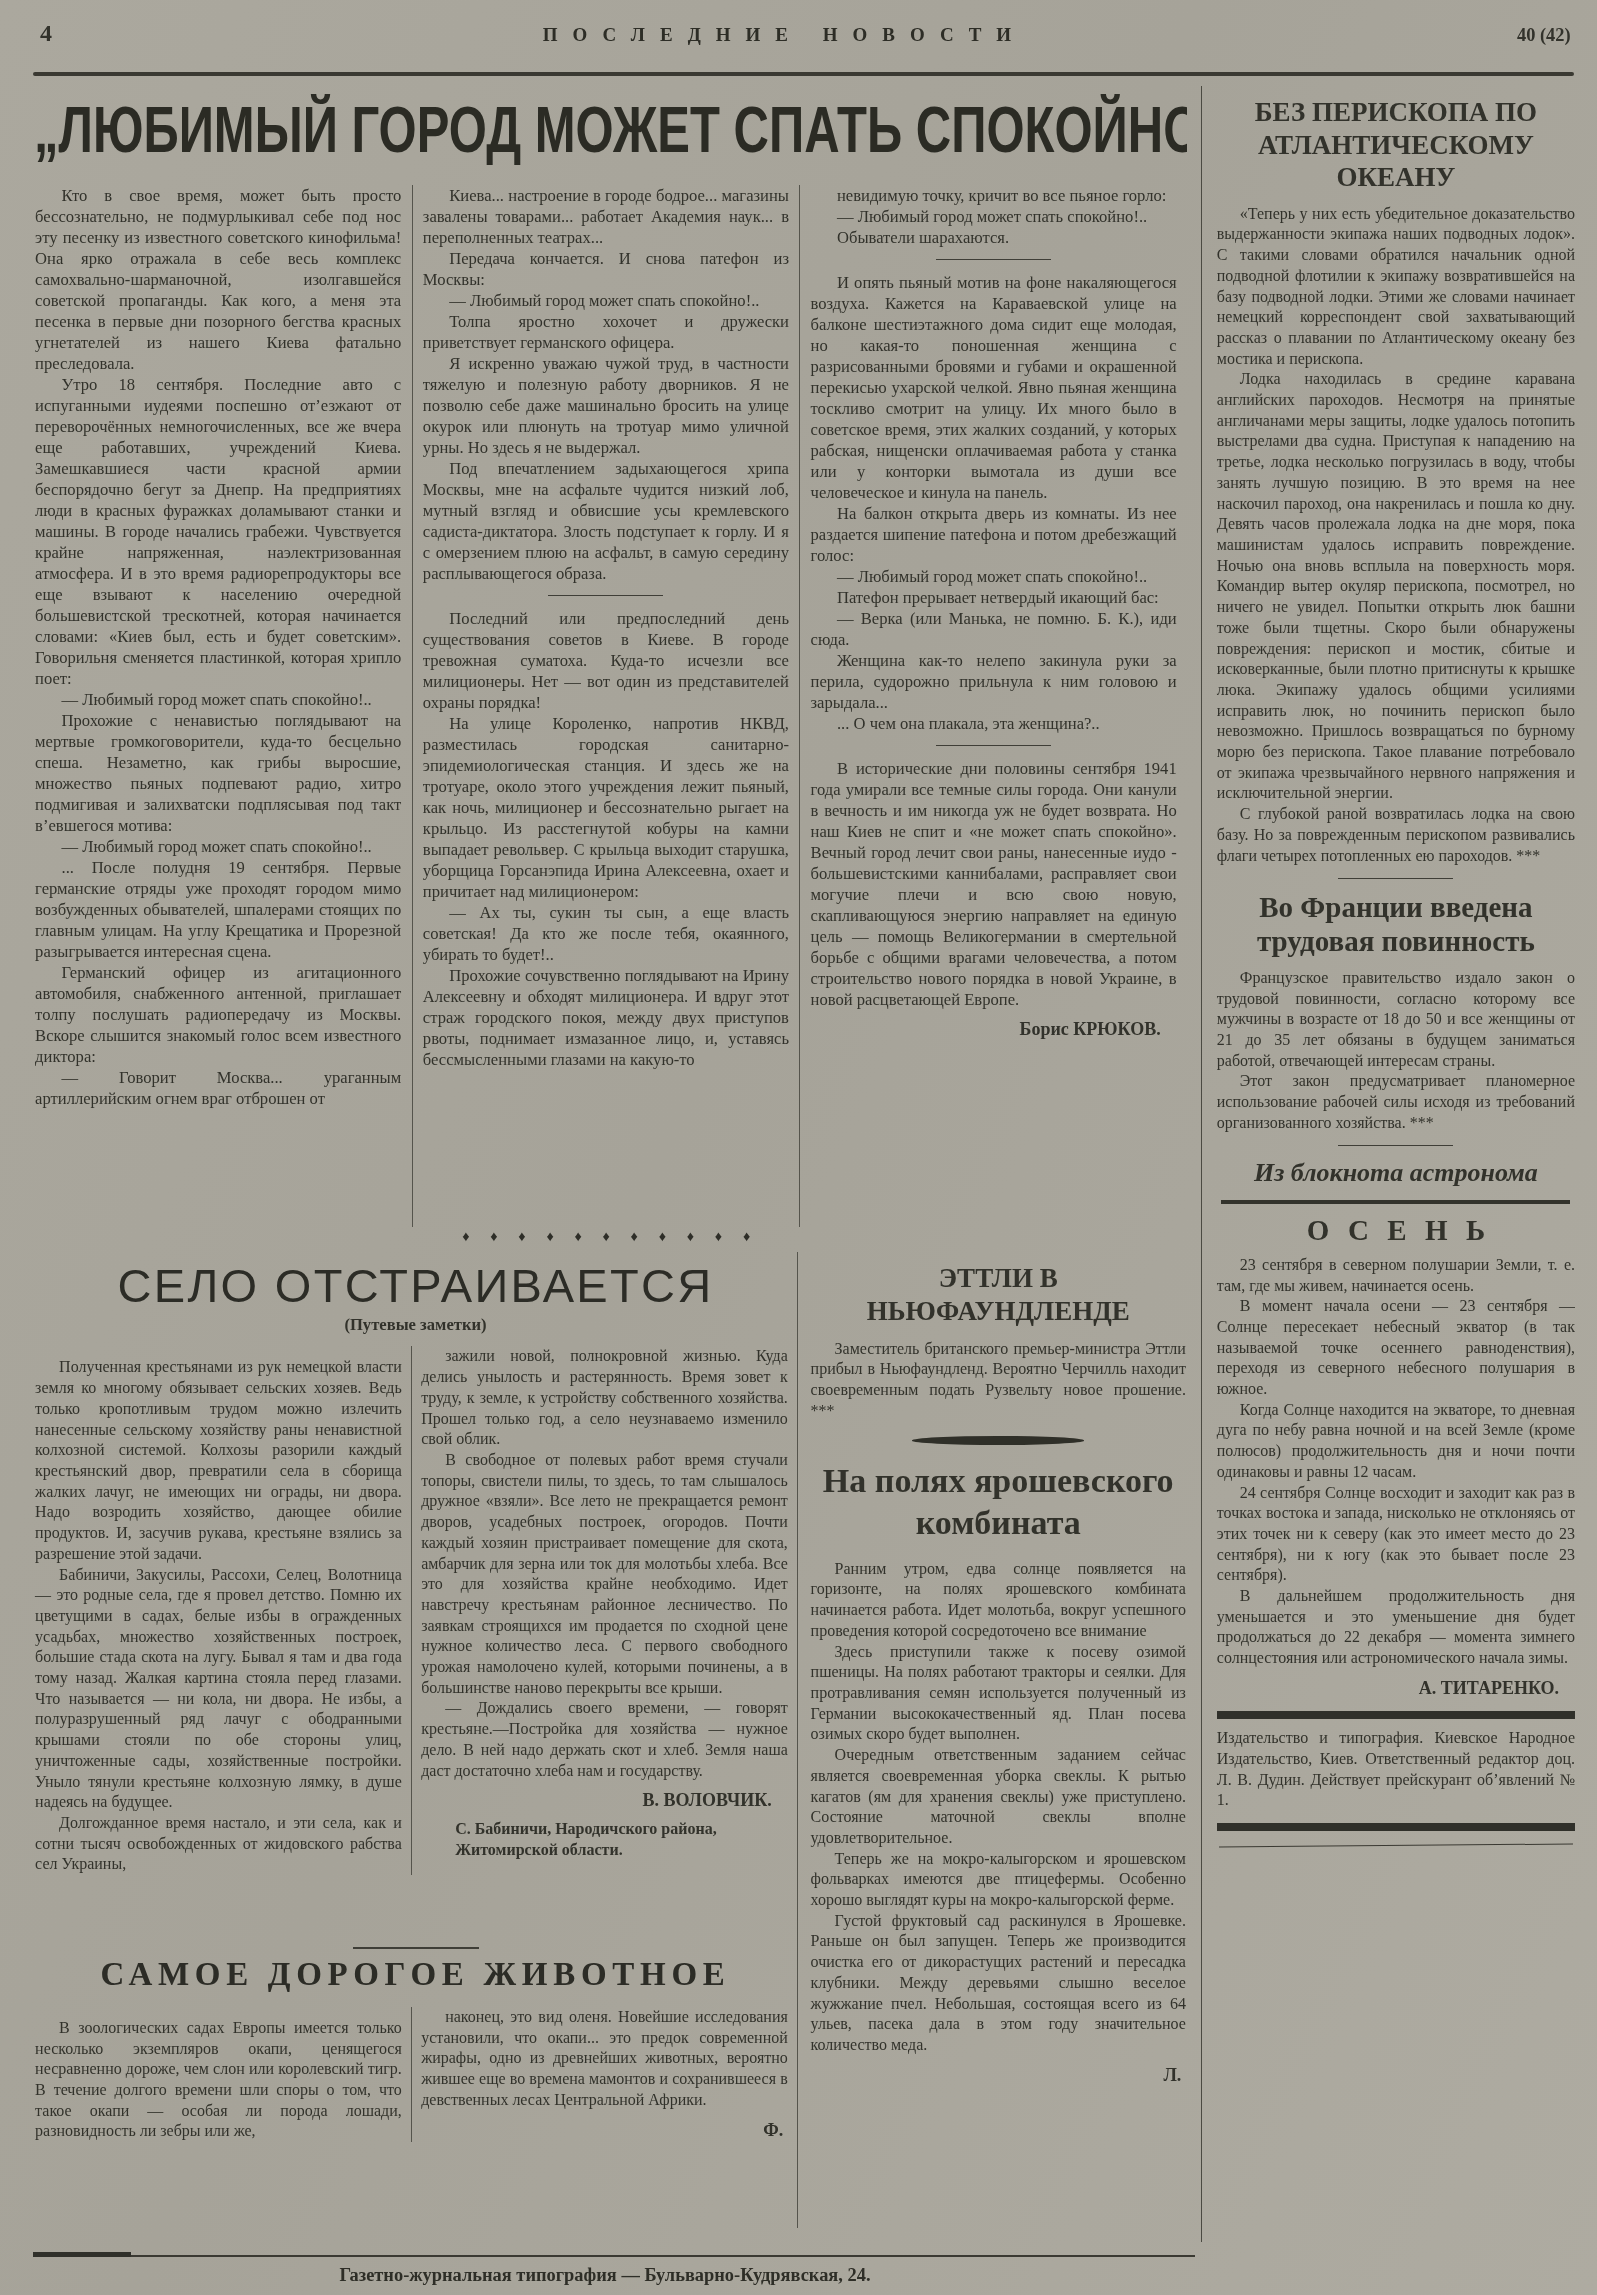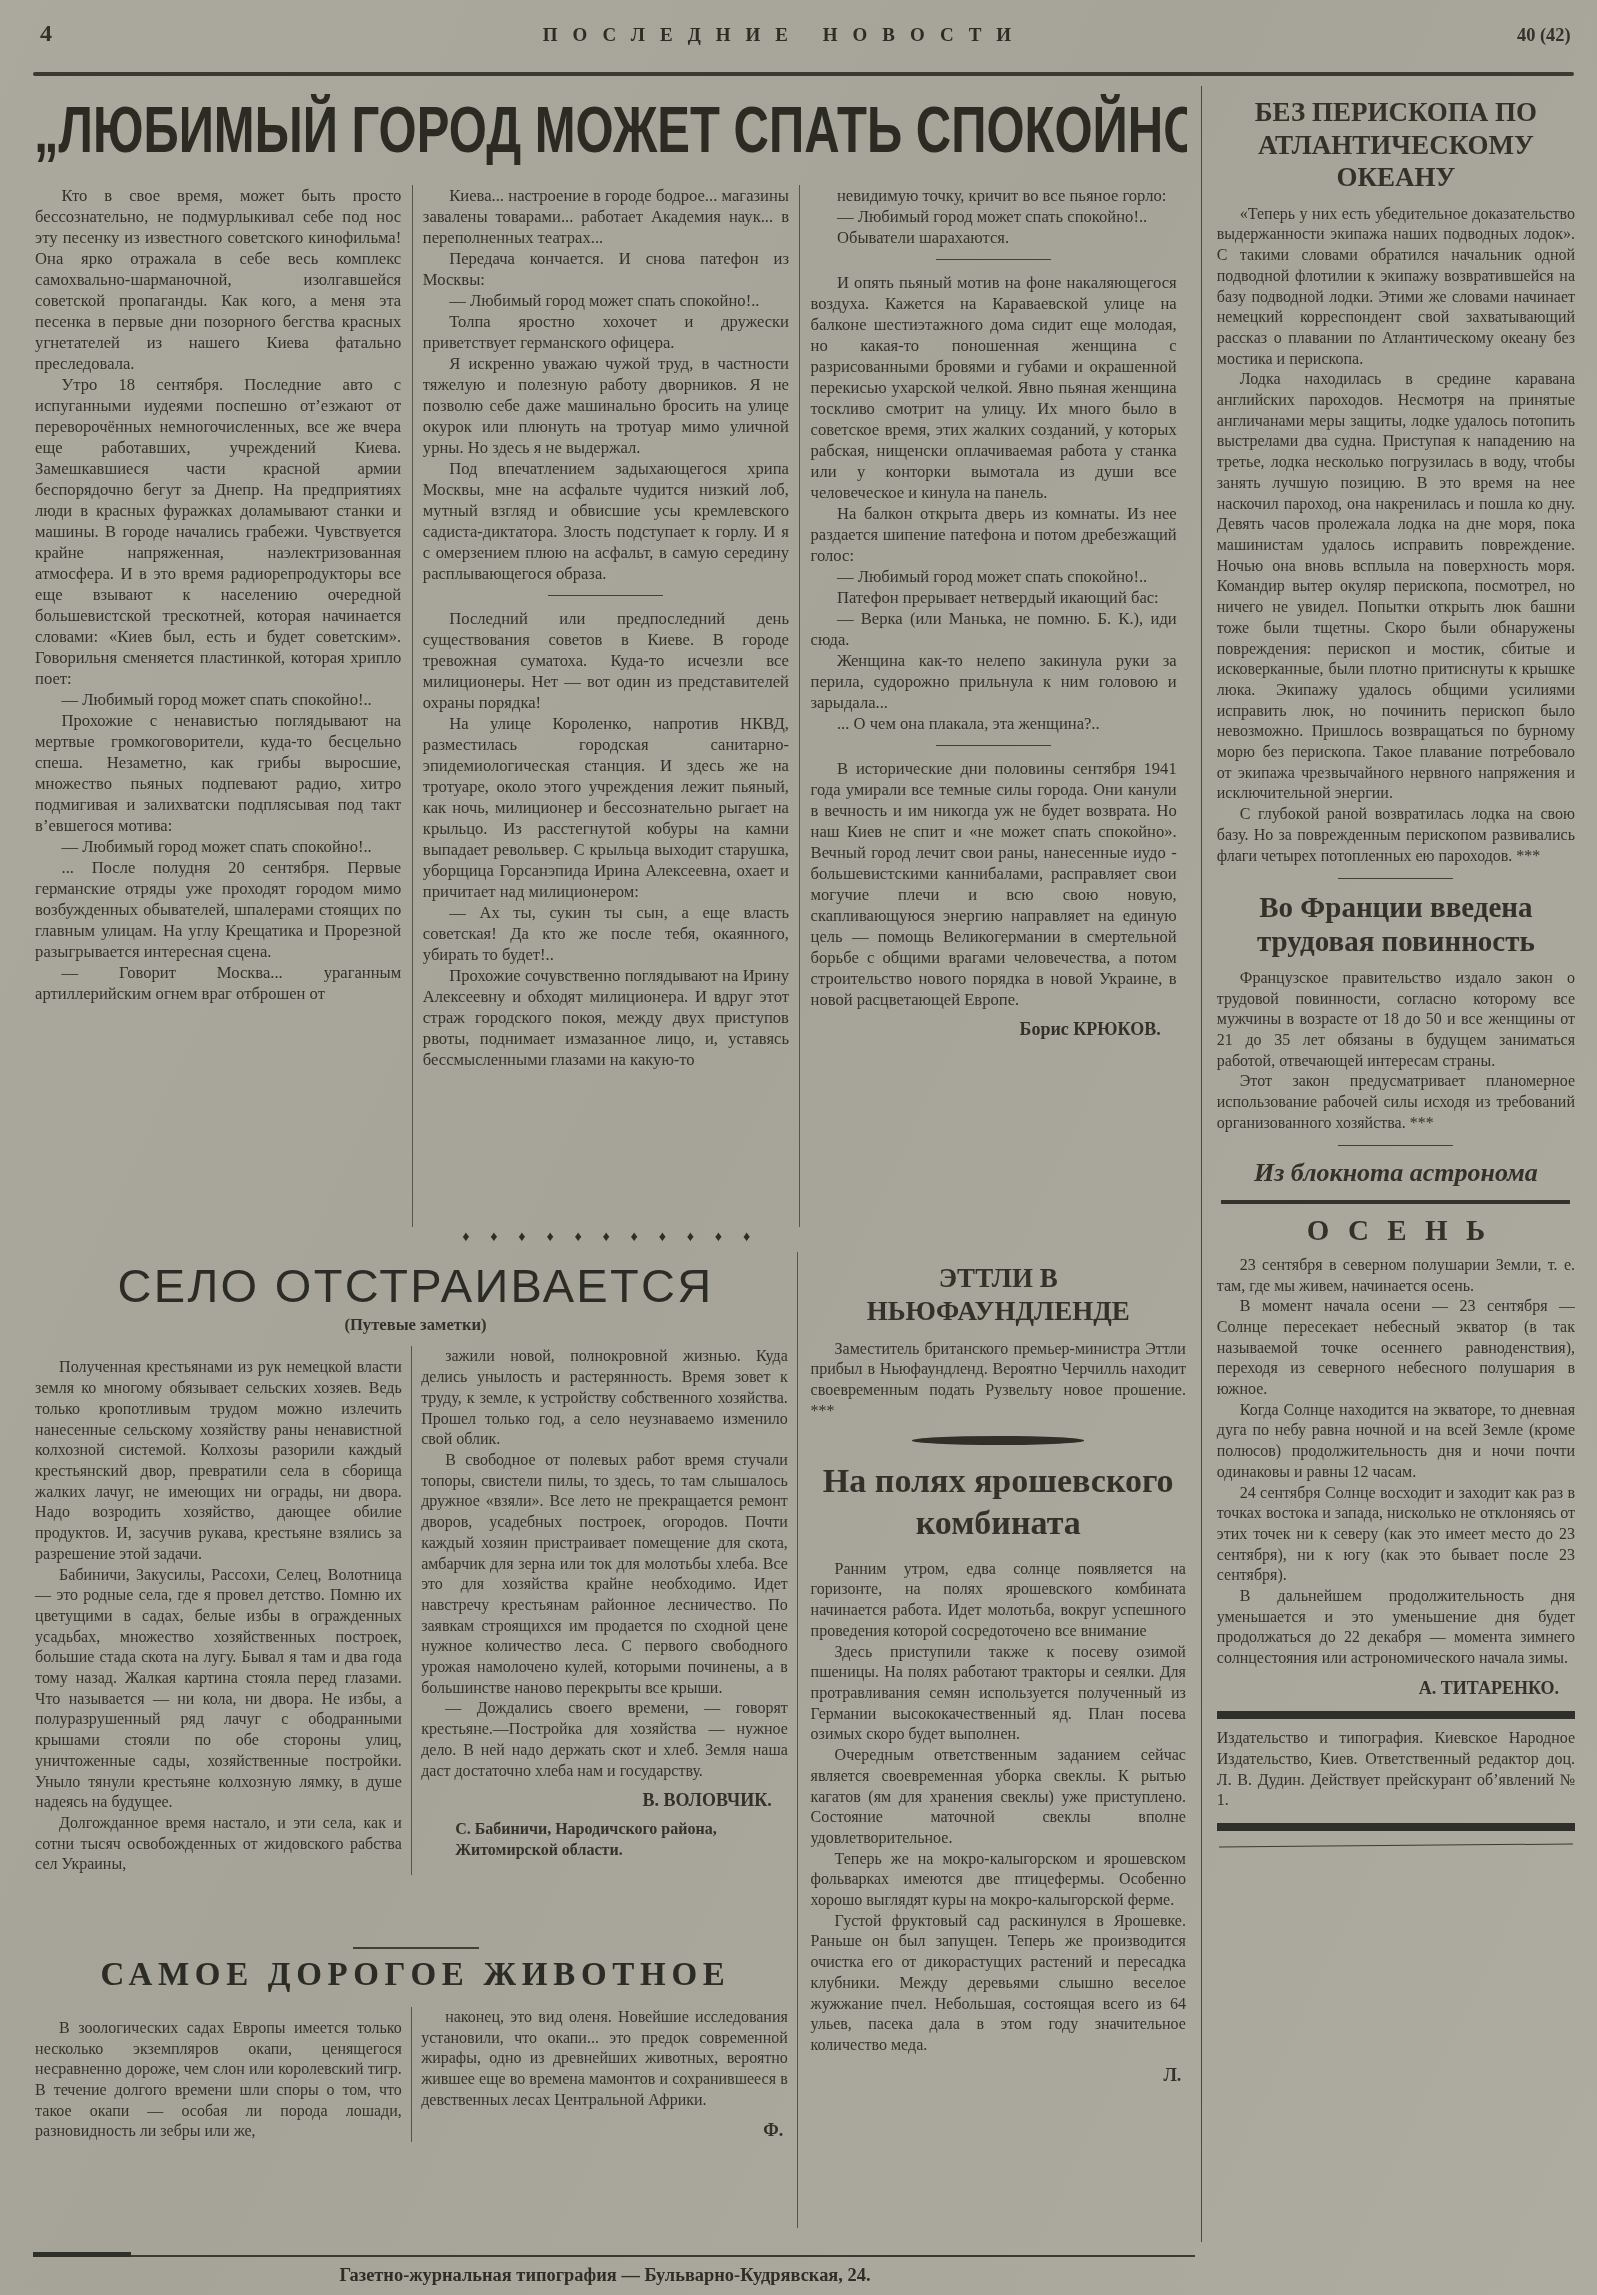--- a/index.html
+++ b/index.html
@@ -84,21 +84,22 @@
       <h1 class="headline">„ЛЮБИМЫЙ ГОРОД МОЖЕТ СПАТЬ СПОКОЙНО“</h1>
 
       <div class="three-cols">
         <div class="col">
           <div>
               <p>Кто в свое время, может быть просто бессознательно, не подмурлыкивал себе под нос эту песенку из известного советского кинофильма! Она ярко отражала в себе весь комплекс самохвально-шарманочной, изолгавшейся советской пропаганды. Как кого, а меня эта песенка в первые дни позорного бегства красных угнетателей из нашего Киева фатально преследовала.</p>
               <p>Утро 18 сентября. Последние авто с испуганными иудеями поспешно от’езжают от переворочённых немногочисленных, все же вчера еще работавших, учреждений Киева. Замешкавшиеся части красной армии беспорядочно бегут за Днепр. На предприятиях люди в красных фуражках доламывают станки и машины. В городе начались грабежи. Чувствуется крайне напряженная, наэлектризованная атмосфера. И в это время радиорепродукторы все еще взывают к населению очередной большевистской трескотней, которая начинается словами: «Киев был, есть и будет советским». Говорильня сменяется пластинкой, которая хрипло поет:</p>
               <p>— Любимый город может спать спокойно!..</p>
               <p>Прохожие с ненавистью поглядывают на мертвые громкоговорители, куда-то бесцельно спеша. Незаметно, как грибы выросшие, множество пьяных подпевают радио, хитро подмигивая и залихватски подплясывая под такт в’евшегося мотива:</p>
               <p>— Любимый город может спать спокойно!..</p>
-              <p>... После полудня 20 сентября. Первые германские отряды уже проходят городом мимо возбужденных обывателей, шпалерами стоящих по главным улицам. На углу Крещатика и Прорезной разыгрывается интересная сцена.</p>
+              <p>... После полудня 19 сентября. Первые германские отряды уже проходят городом мимо возбужденных обывателей, шпалерами стоящих по главным улицам. На углу Крещатика и Прорезной разыгрывается интересная сцена.</p>
+              <p>Германский офицер из агитационного автомобиля, снабженного антенной, приглашает толпу послушать радиопередачу из Москвы. Вскоре слышится знакомый голос всем известного диктора:</p>
               <p>— Говорит Москва... ураганным артиллерийским огнем враг отброшен от</p>
             </div>
         </div>
         <div class="col">
           <div>
               <p>Киева... настроение в городе бодрое... магазины завалены товарами... работает Академия наук... в переполненных театрах...</p>
               <p>Передача кончается. И снова патефон из Москвы:</p>
               <p>— Любимый город может спать спокойно!..</p>
               <p>Толпа яростно хохочет и дружески приветствует германского офицера.</p>
               <p>Я искренно уважаю чужой труд, в частности тяжелую и полезную работу дворников. Я не позволю себе даже машинально бросить на улице окурок или плюнуть на тротуар мимо уличной урны. Но здесь я не выдержал.</p>

